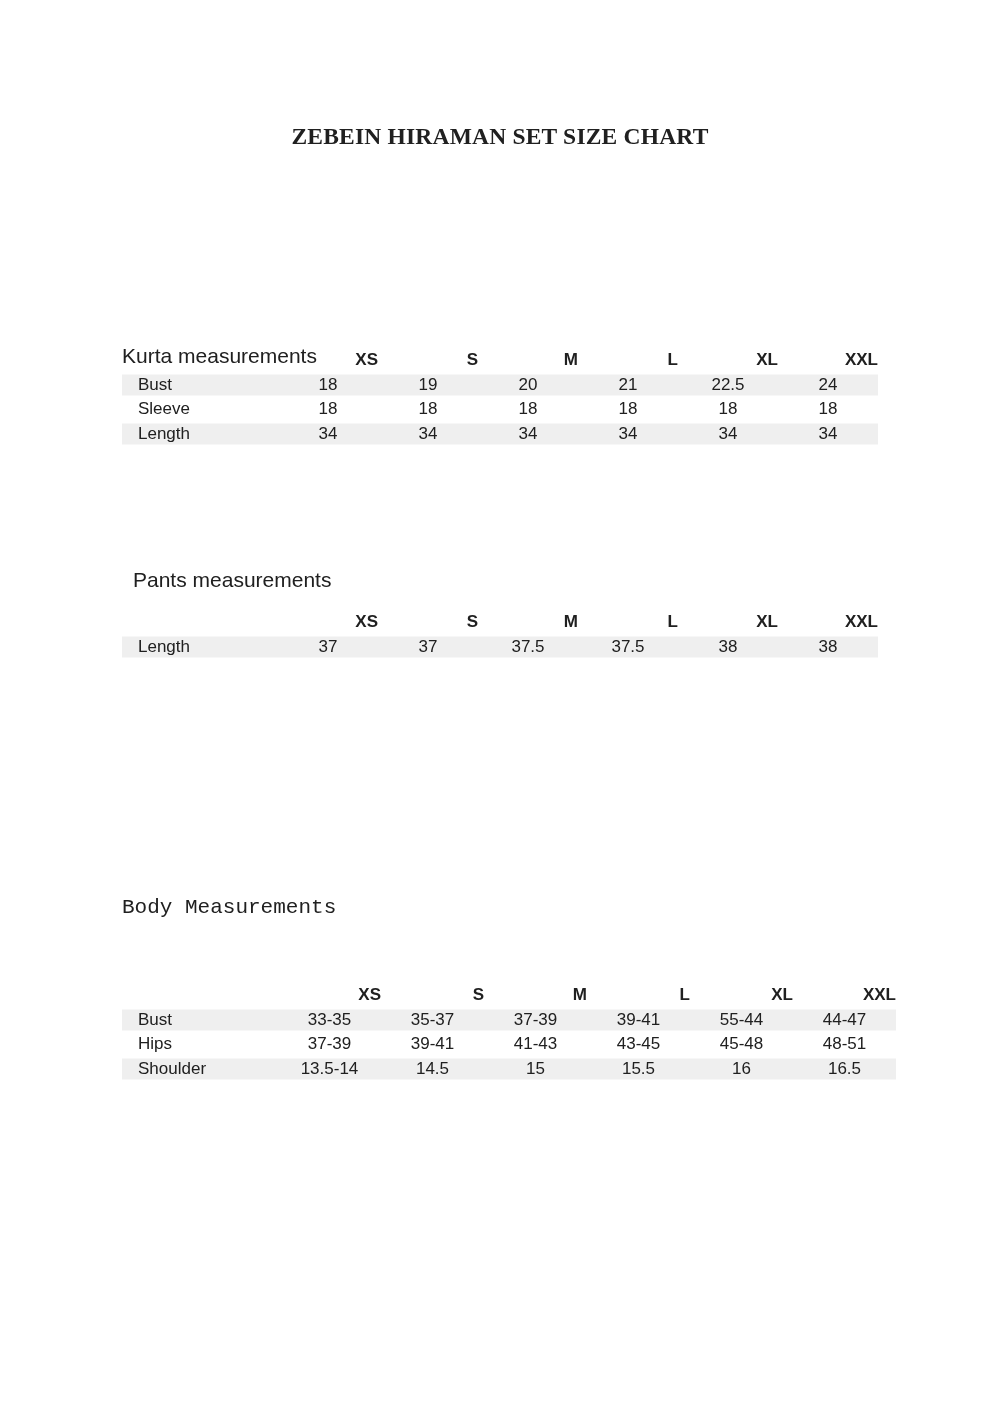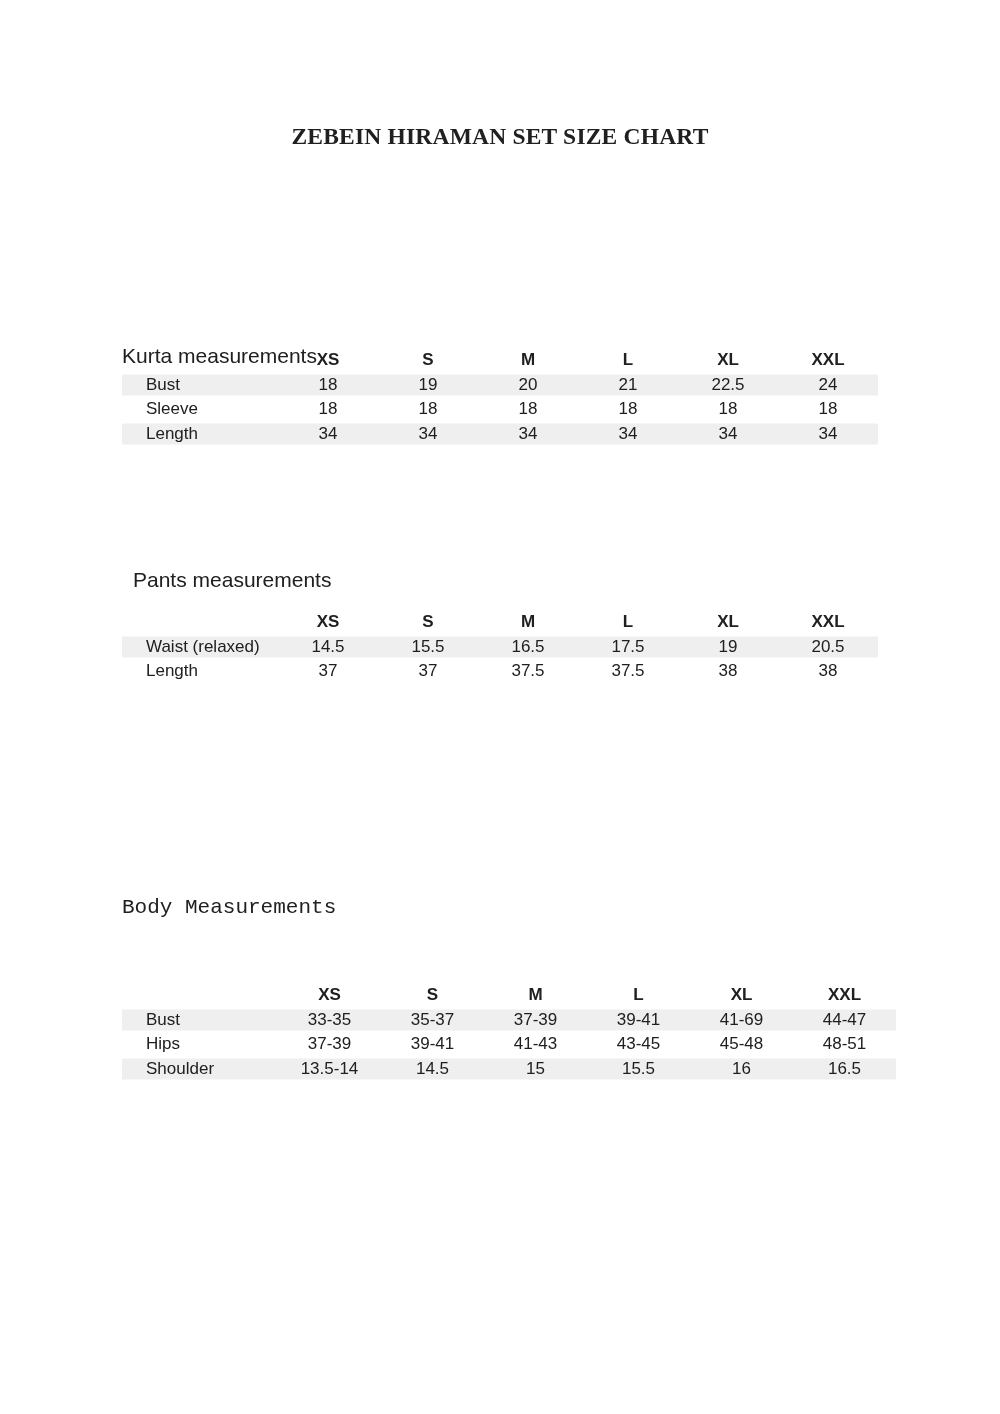--- a/index.html
+++ b/index.html
@@ -53,24 +53,24 @@
   .tbl3 { top: 983px; }
   col.c-label { width: 156px; }
 
   .size-table th, .size-table td {
     text-align: center;
     vertical-align: top;
     line-height: 24.6px;
     padding: 0;
     font-weight: 400;
   }
-  .size-table thead th { font-weight: 700; }
+  .size-table thead th { font-weight: 700; text-align: right; }
   .size-table .lbl {
     text-align: left;
-    padding-left: 24px;
+    padding-left: 16px;
   }
   .size-table tbody tr:nth-child(odd) td {
     background-color: var(--stripe, #efefef);
     box-shadow: inset 0 1.5px 0 0 #ffffff, inset 0 -1.5px 0 0 #ffffff;
   }
 </style>
 </head>
 <body>
 
 <div class="page">
@@ -137,29 +137,20 @@
           <th>XS</th>
           <th>S</th>
           <th>M</th>
           <th>L</th>
           <th>XL</th>
           <th>XXL</th>
         </tr>
       </thead>
       <tbody>
         <tr>
-          <td class="lbl">Waist (relaxed)</td>
-          <td>14.5</td>
-          <td>15.5</td>
-          <td>16.5</td>
-          <td>17.5</td>
-          <td>19</td>
-          <td>20.5</td>
-        </tr>
-        <tr>
           <td class="lbl">Length</td>
           <td>37</td>
           <td>37</td>
           <td>37.5</td>
           <td>37.5</td>
           <td>38</td>
           <td>38</td>
         </tr>
       </tbody>
     </table>
@@ -181,21 +172,21 @@
           <th>XXL</th>
         </tr>
       </thead>
       <tbody>
         <tr>
           <td class="lbl">Bust</td>
           <td>33-35</td>
           <td>35-37</td>
           <td>37-39</td>
           <td>39-41</td>
-          <td>41-69</td>
+          <td>55-44</td>
           <td>44-47</td>
         </tr>
         <tr>
           <td class="lbl">Hips</td>
           <td>37-39</td>
           <td>39-41</td>
           <td>41-43</td>
           <td>43-45</td>
           <td>45-48</td>
           <td>48-51</td>

